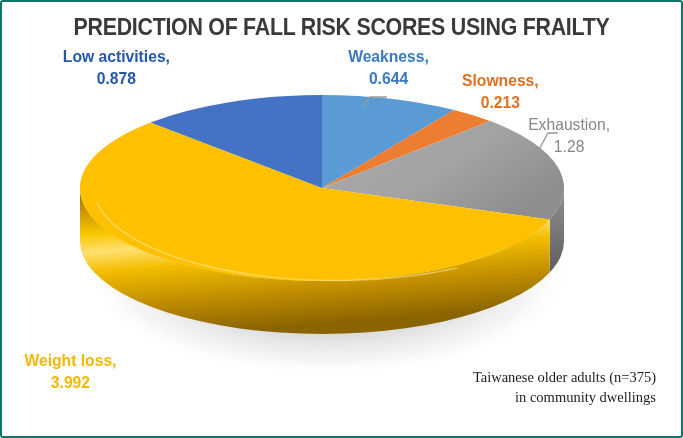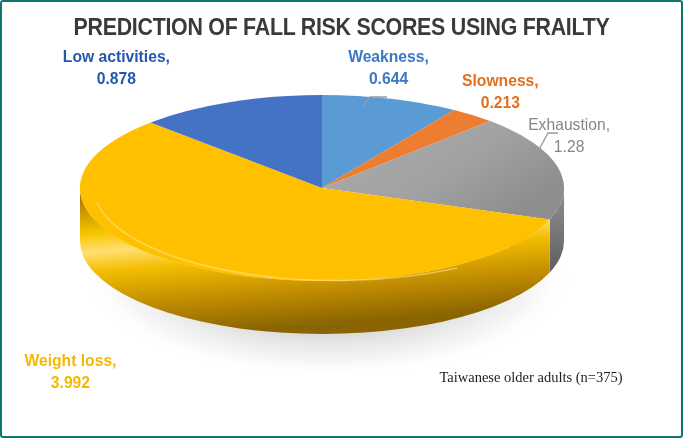--- a/index.html
+++ b/index.html
@@ -43,21 +43,21 @@
   #label-lowactivities{ left:58px;  top:44px;  color:#2458AE; }
   #label-weakness   { left:344px; top:44px;  color:#3A79C4; }
   #label-slowness   { left:458px; top:68px;  color:#E2701F; }
   #label-exhaustion { left:524px; top:112px; color:#868686; font-weight:normal; }
   #label-weightloss { left:20px;  top:348px; color:#F5B800; }
 
   #caption{
     position:absolute;
     left:404px; top:366px;
     width:250px;
-    text-align:center;
+    text-align:right;
     font-family:"Liberation Serif",serif;
     font-size:14.5px;
     line-height:1.35;
     color:#1d1d1d;
   }
   #caption .l2{display:block;}
 
   #pie-svg{
     position:absolute;
     left:0;top:0;
@@ -160,15 +160,16 @@
     <span class="v">1.28</span>
   </div>
 
   <div class="dlabel" id="label-weightloss">
     <span>Weight loss,</span>
     <span class="v">3.992</span>
   </div>
 
   <div id="caption">
     <span>Taiwanese older adults (n=375)</span>
+    <span class="l2">in community dwellings</span>
   </div>
 
 </div>
 
 </body></html>

